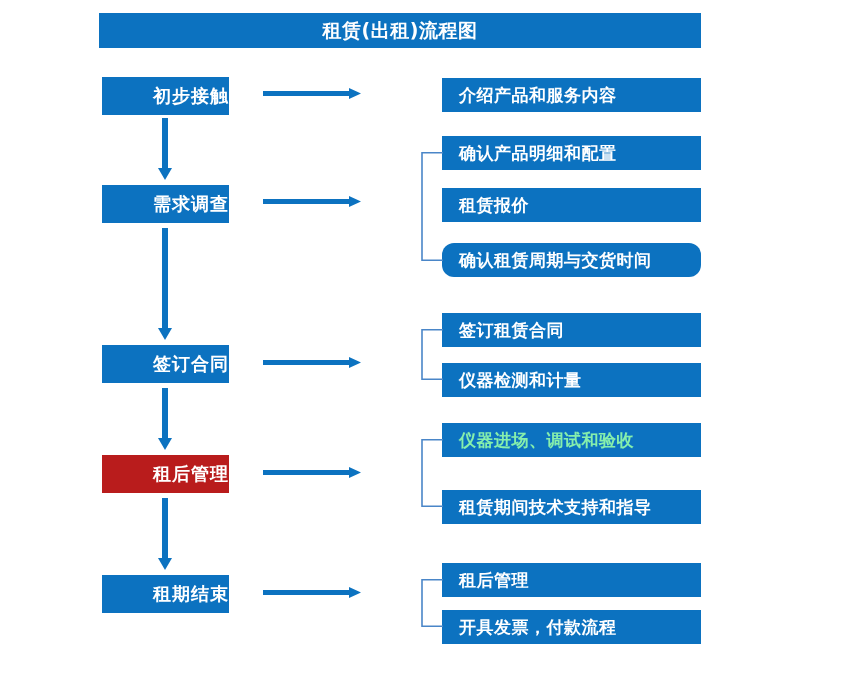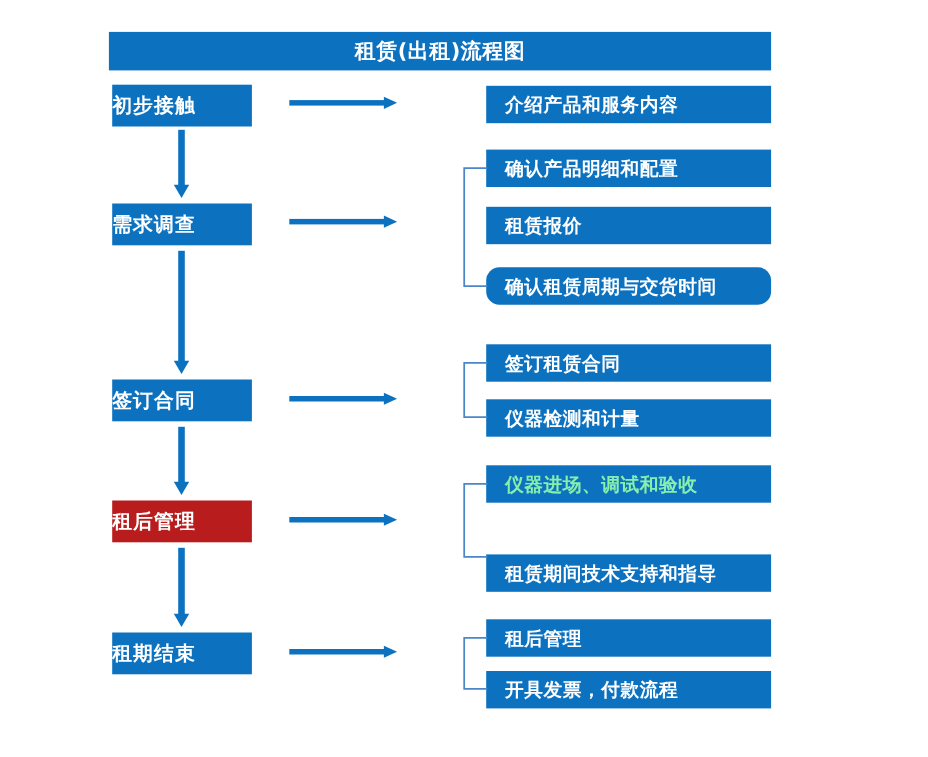--- a/index.html
+++ b/index.html
@@ -23,39 +23,40 @@
     background: #0c72c0;
     color: #ffffff;
     font-weight: bold;
     display: flex;
     align-items: center;
     box-sizing: border-box;
   }
   .title-bar {
     position: absolute;
     left: 99px;
-    top: 29px;
+    top: 13px;
     width: 602px;
     height: 35px;
     background: #0c72c0;
     color: #ffffff;
     font-weight: bold;
     font-size: 19px;
     display: flex;
     align-items: center;
     justify-content: center;
     letter-spacing: 0.5px;
   }
   .stage-box {
     left: 102px;
     width: 127px;
     height: 38px;
     font-size: 18px;
-    justify-content: flex-start;
+    justify-content: flex-end;
     letter-spacing: 1px;
+    padding-left: 40px;
   }
   .detail-box {
     left: 442px;
     width: 259px;
     height: 34px;
     font-size: 17px;
     padding-left: 17px;
     letter-spacing: 0.5px;
   }
   .h-arrow {
@@ -116,21 +117,21 @@
       </div>
       <div class="box detail-box" style="top: 313px; background: rgb(12, 114, 192); color: rgb(255, 255, 255);">
         <span>签订租赁合同</span>
       </div>
       <div class="box detail-box" style="top: 363px; background: rgb(12, 114, 192); color: rgb(255, 255, 255);">
         <span>仪器检测和计量</span>
       </div>
       <div class="box detail-box" style="top: 423px; background: rgb(12, 114, 192); color: #86efac;">
         <span>仪器进场、调试和验收</span>
       </div>
-      <div class="box detail-box" style="top: 504px; background: rgb(12, 114, 192); color: rgb(255, 255, 255);">
+      <div class="box detail-box" style="top: 490px; background: rgb(12, 114, 192); color: rgb(255, 255, 255);">
         <span>租赁期间技术支持和指导</span>
       </div>
       <div class="box detail-box" style="top: 563px; background: rgb(12, 114, 192); color: rgb(255, 255, 255);">
         <span>租后管理</span>
       </div>
       <div class="box detail-box" style="top: 610px; background: rgb(12, 114, 192); color: rgb(255, 255, 255);">
         <span>开具发票，付款流程</span>
       </div>
     </div>
   <div id="connectors-layer">

